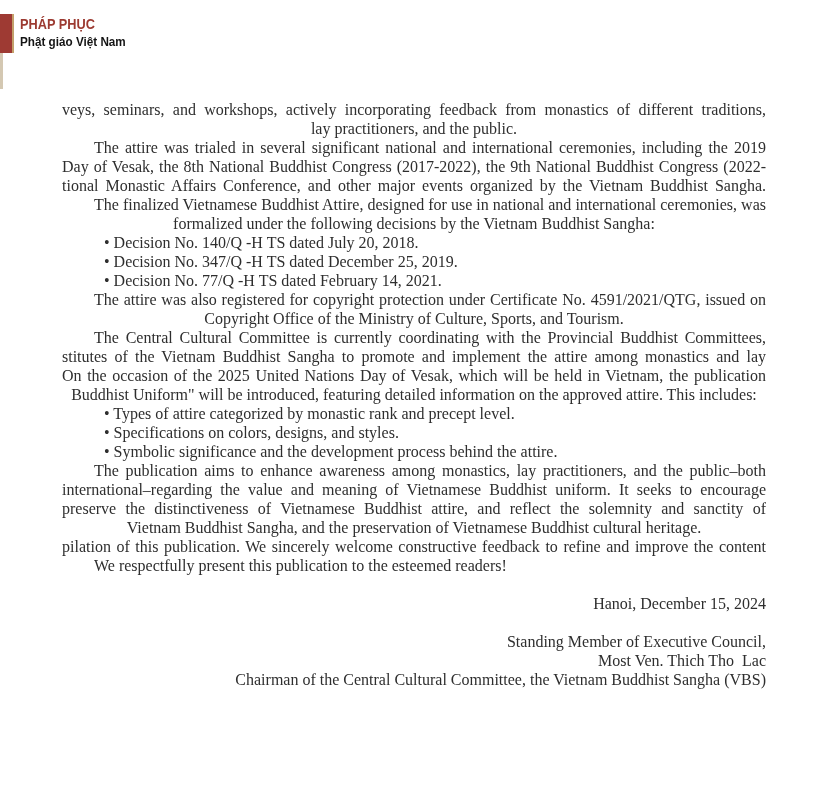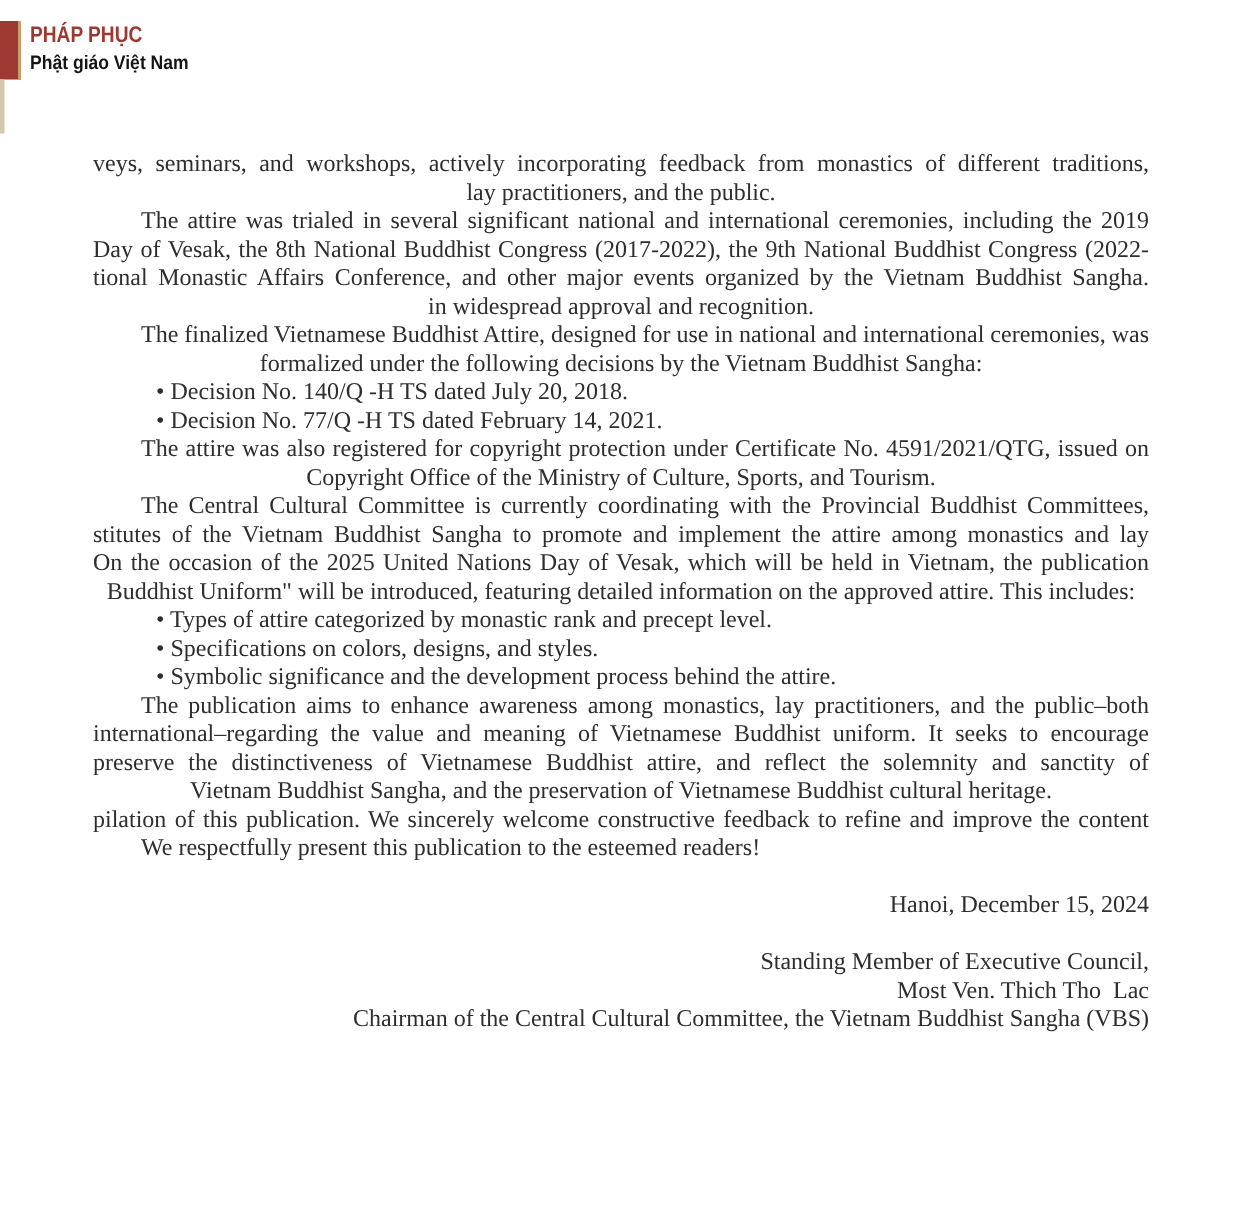--- a/index.html
+++ b/index.html
@@ -71,24 +71,24 @@
     <div class="logo-subtitle">Phật giáo Việt Nam</div>
   </header>
 
   <main class="doc">
     <div>
         <div class="line j">veys, seminars, and workshops, actively incorporating feedback from monastics of different traditions, experts, researchers,</div>
         <div class="line l">lay practitioners, and the public.</div>
         <div class="line ji">The attire was trialed in several significant national and international ceremonies, including the 2019 United Nations</div>
         <div class="line j">Day of Vesak, the 8th National Buddhist Congress (2017-2022), the 9th National Buddhist Congress (2022-2027), the 2019 Na-</div>
         <div class="line j">tional Monastic Affairs Conference, and other major events organized by the Vietnam Buddhist Sangha. These efforts culminated</div>
-        <div class="line l">in widespread approval and recognition.</div>
         <div class="line ji">The finalized Vietnamese Buddhist Attire, designed for use in national and international ceremonies, was approved and</div>
         <div class="line l">formalized under the following decisions by the Vietnam Buddhist Sangha:</div>
         <div class="line b">• Decision No. 140/Q -H TS dated July 20, 2018.</div>
+        <div class="line b">• Decision No. 347/Q -H TS dated December 25, 2019.</div>
         <div class="line b">• Decision No. 77/Q -H TS dated February 14, 2021.</div>
         <div class="line ji">The attire was also registered for copyright protection under Certificate No. 4591/2021/QTG, issued on July 5, 2021, by the</div>
         <div class="line l">Copyright Office of the Ministry of Culture, Sports, and Tourism.</div>
         <div class="line ji">The Central Cultural Committee is currently coordinating with the Provincial Buddhist Committees, departments, and in-</div>
         <div class="line j">stitutes of the Vietnam Buddhist Sangha to promote and implement the attire among monastics and lay practitioners nationwide.</div>
         <div class="line j">On the occasion of the 2025 United Nations Day of Vesak, which will be held in Vietnam, the publication titled "Vietnamese</div>
         <div class="line l">Buddhist Uniform" will be introduced, featuring detailed information on the approved attire. This includes:</div>
         <div class="line b">• Types of attire categorized by monastic rank and precept level.</div>
         <div class="line b">• Specifications on colors, designs, and styles.</div>
         <div class="line b">• Symbolic significance and the development process behind the attire.</div>

